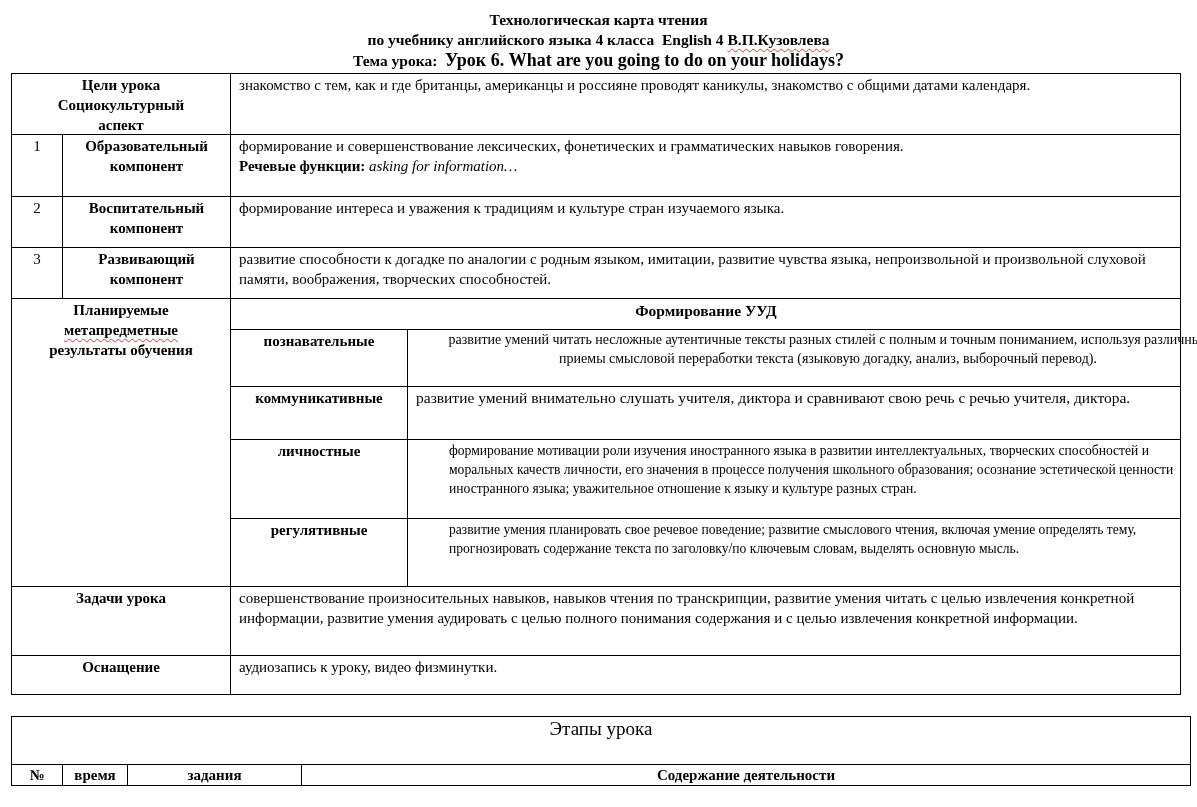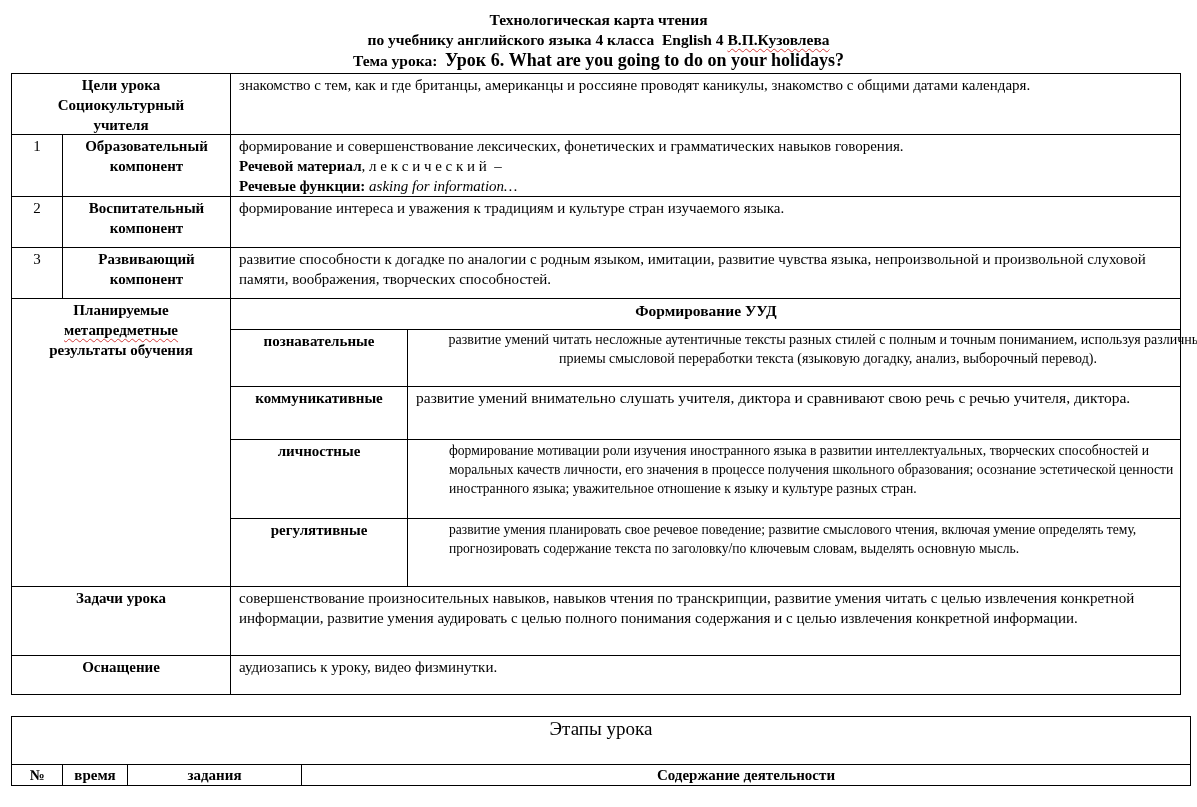--- a/index.html
+++ b/index.html
@@ -56,32 +56,31 @@
 <div class="hline" style="left:230px; top:439px; width:951px;"></div>
 <div class="hline" style="left:230px; top:518px; width:951px;"></div>
 
 <div class="vline" style="left:230px; top:73px; height:622px;"></div>
 <div class="vline" style="left:62px; top:134px; height:164px;"></div>
 <div class="vline" style="left:407px; top:329px; height:257px;"></div>
 
 <div class="cell bold center" style="left:12px; top:75px; width:218px;">
   <div>Цели урока</div>
   <div>Социокультурный</div>
-  <div>учителя</div>
+  <div>аспект</div>
 </div>
 <div class="cell" style="left:239px; top:75px; width:900px;">знакомство с тем, как и где британцы, американцы и россияне проводят каникулы, знакомство с общими датами календаря.</div>
 
 <div class="cell center" style="left:12px; top:136px; width:50px;">1</div>
 <div class="cell bold center" style="left:63px; top:136px; width:167px;">
   <div>Образовательный</div>
   <div>компонент</div>
 </div>
 <div class="cell" style="left:239px; top:136px; width:930px;">
   <div>формирование и совершенствование лексических, фонетических и грамматических навыков говорения.</div>
-  <div><span class="bold">Речевой материал</span><span style="white-space:pre;">, л е к с и ч е с к и й  –</span></div>
   <div><span class="bold" style="white-space:pre;">Речевые функции: </span><span class="ital">asking for information…</span></div>
 </div>
 
 <div class="cell center" style="left:12px; top:198px; width:50px;">2</div>
 <div class="cell bold center" style="left:63px; top:198px; width:167px;">
   <div>Воспитательный</div>
   <div>компонент</div>
 </div>
 <div class="cell" style="left:239px; top:198px; width:930px;">формирование интереса и уважения к традициям и культуре стран изучаемого языка.</div>
 

